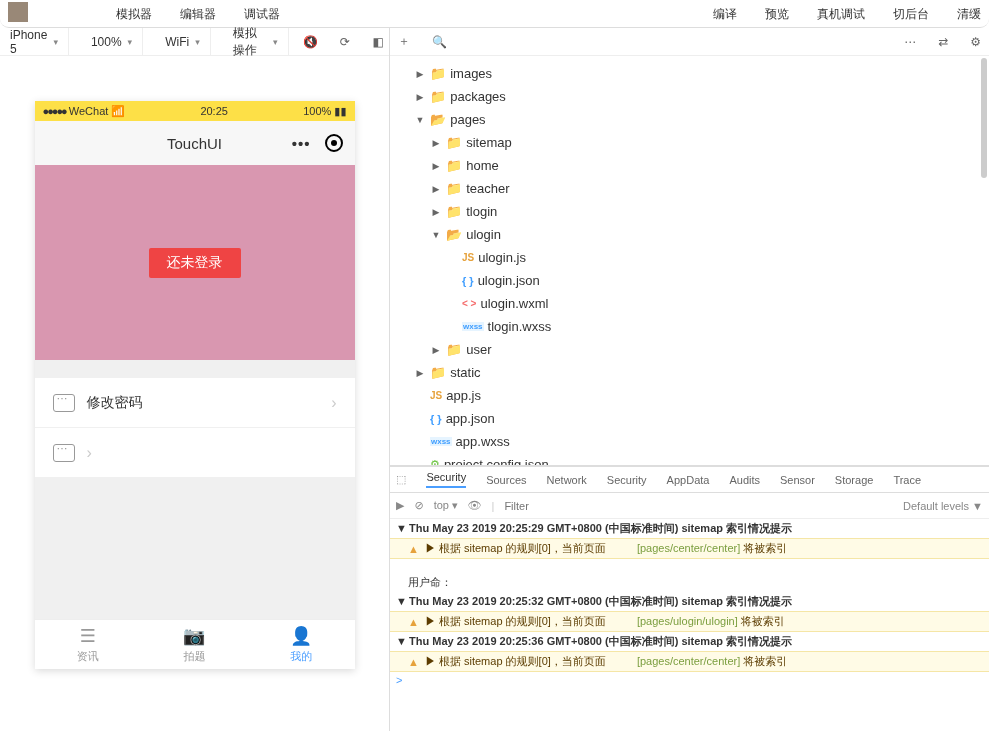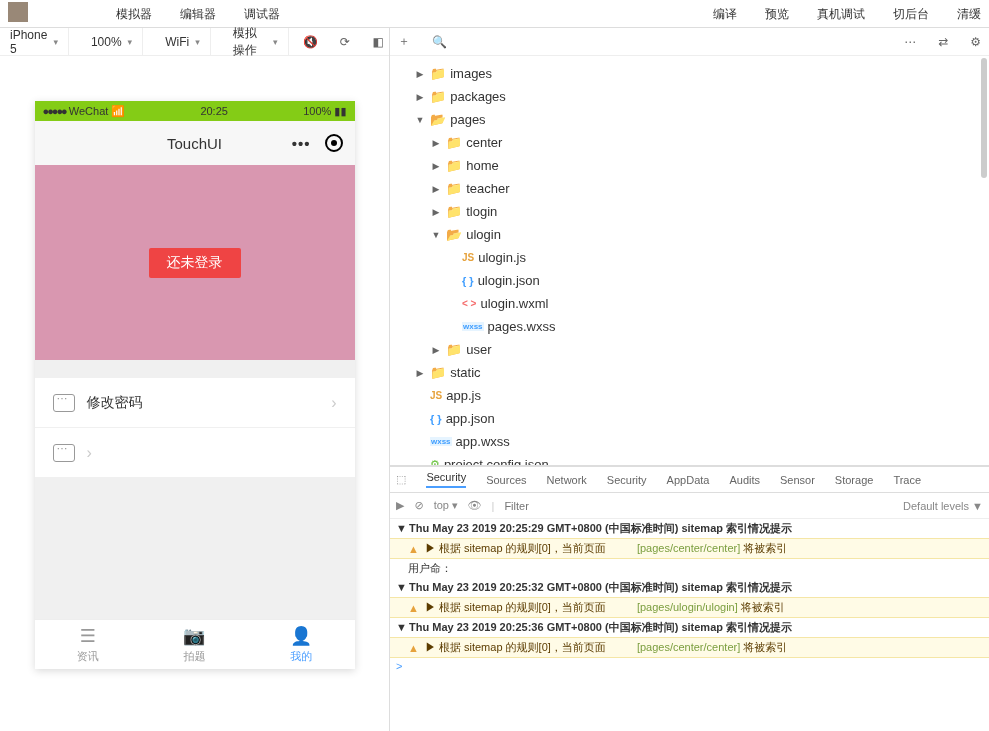--- a/index.html
+++ b/index.html
@@ -1,29 +1,29 @@
 <!DOCTYPE html>
 <html><head>
 <meta charset="utf-8">
 <style>
 * { margin:0; padding:0; box-sizing:border-box; font-family:"Microsoft YaHei",Arial,sans-serif; }
 body { width:989px; height:731px; background:#fff; font-size:12px; color:#333; overflow:hidden; }
-.top { height:28px; display:flex; justify-content:space-between; border-bottom:1px solid #ddd; padding:0 8px; }
+.top { height:28px; display:flex; justify-content:space-between; border-bottom:1px solid #ddd; padding:0 8px;border-radius:9px; }
 .top-left,.top-right { display:flex; gap:28px; align-items:flex-end; padding-bottom:4px; }
 .top-left .avatar { width:20px; height:20px; background:#987; margin-right:60px; align-self:center; }
 .tab-item { cursor:pointer; }
 .main { display:flex; height:calc(100% - 28px); }
 .sim-col { width:390px; display:flex; flex-direction:column; border-right:1px solid #ddd; }
 .sim-bar { height:28px; display:flex; align-items:center; border-bottom:1px solid #eee; font-size:12px; background:#fff;gap:12px; }
 .sim-bar .seg { padding:0 10px; display:flex; align-items:center; gap:6px; border-right:1px solid #eee; height:100%; }
 .sim-bar .chev { font-size:9px; color:#888; }
 .sim-bar .icon-btn { width:28px; text-align:center; color:#666; cursor:pointer; }
 .sim-area { flex:1; background:#fff; display:flex; align-items:flex-start; justify-content:center; padding-top:45px; }
 .phone { width:320px; height:568px; background:#f0f0f0; box-shadow:0 2px 8px rgba(0,0,0,.15); display:flex; flex-direction:column; }
-.status-bar { height:20px; background:#84cc16; display:flex; align-items:center; justify-content:space-between; padding:0 8px; font-size:11px; }
+.status-bar { height:20px; background:#fde047; display:flex; align-items:center; justify-content:space-between; padding:0 8px; font-size:11px; }
 .title-bar { height:44px; background:#f7f7f7; display:flex; align-items:center; justify-content:center; position:relative; font-size:15px; }
 .title-bar .dots { position:absolute; right:44px; font-weight:bold; letter-spacing:1px; }
 .title-bar .circle { position:absolute; right:12px; width:18px; height:18px; border:2px solid #000; border-radius:50%; display:flex; align-items:center; justify-content:center; }
 .title-bar .circle::after { content:""; width:6px; height:6px; border-radius:50%; background:#000; }
 .pink { height:195px; background:#d997b0; display:flex; align-items:center; justify-content:center; }
 .login-btn { background:#ef4444; color:#fff; padding:6px 18px; font-size:14px; border-radius:2px; }
 .gap { height:18px; background:#f0f0f0; }
 .list { background:#fff; }
 .row { height:50px; display:flex; align-items:center; padding:12px 18px; border-bottom:1px solid #f0f0f0; }
 .row .icn { width:22px; height:18px; border:1px solid #999; border-radius:3px; margin-right:12px; position:relative; }
@@ -54,21 +54,21 @@
 .dev-tabs .dt.active { color:#333; border-bottom:2px solid #4a9eff; padding-bottom:3px; }
 .dev-tabs .pick { color:#888; }
 .con-tb { height:26px; display:flex; align-items:center; border-bottom:1px solid #eee; padding:0 6px; gap:10px; color:#888; }
 .con-tb input { border:none; outline:none; flex:1; font-size:11px; }
 .con-body { flex:1; overflow:auto; }
 .log-head { padding:2px 6px; color:#333; }
 .log-head .exp { display:inline-block; width:10px; }
 .log-warn { background:#fffbe6; border-top:1px solid #f5e6a6; border-bottom:1px solid #f5e6a6; padding:2px 6px 2px 18px; color:#5c3c00; display:flex; gap:6px; align-items:center; }
 .log-warn .wi { color:#e6a23c; }
 .log-warn .path { color:#7b9e3f;margin-left:28px; }
-.log-plain { padding:2px 6px 2px 18px; color:#333; }
+.log-plain { padding:2px 6px 2px 18px; color:#333;margin-top:14px; }
 .prompt { padding:2px 6px; color:#4a9eff; }
 </style>
 </head>
 <body>
 
 <div class="top">
   <div class="top-left">
     <div class="avatar"></div>
     <span class="tab-item">模拟器</span>
     <span class="tab-item">编辑器</span>
@@ -174,21 +174,21 @@
             <span>packages</span>
           </div>
           <div class="tree-row" style="padding-left: 16px;">
             <span class="tw">▼</span>
             <span>📂</span>
             <span>pages</span>
           </div>
           <div class="tree-row" style="padding-left: 32px;">
             <span class="tw">▶</span>
             <span>📁</span>
-            <span>center</span>
+            <span>sitemap</span>
           </div>
           <div class="tree-row" style="padding-left: 32px;">
             <span class="tw">▶</span>
             <span>📁</span>
             <span>home</span>
           </div>
           <div class="tree-row" style="padding-left: 32px;">
             <span class="tw">▶</span>
             <span>📁</span>
             <span>teacher</span>
@@ -214,21 +214,21 @@
             <span>ulogin.json</span>
           </div>
           <div class="tree-row" style="padding-left: 48px;">
             <span class="tw"></span>
             <span class="ft-wxml">&lt; &gt;</span>
             <span>ulogin.wxml</span>
           </div>
           <div class="tree-row" style="padding-left: 48px;">
             <span class="tw"></span>
             <span class="ft-wxss">wxss</span>
-            <span>pages.wxss</span>
+            <span>tlogin.wxss</span>
           </div>
           <div class="tree-row" style="padding-left: 32px;">
             <span class="tw">▶</span>
             <span>📁</span>
             <span>user</span>
           </div>
           <div class="tree-row" style="padding-left: 16px;">
             <span class="tw">▶</span>
             <span>📁</span>
             <span>static</span>

